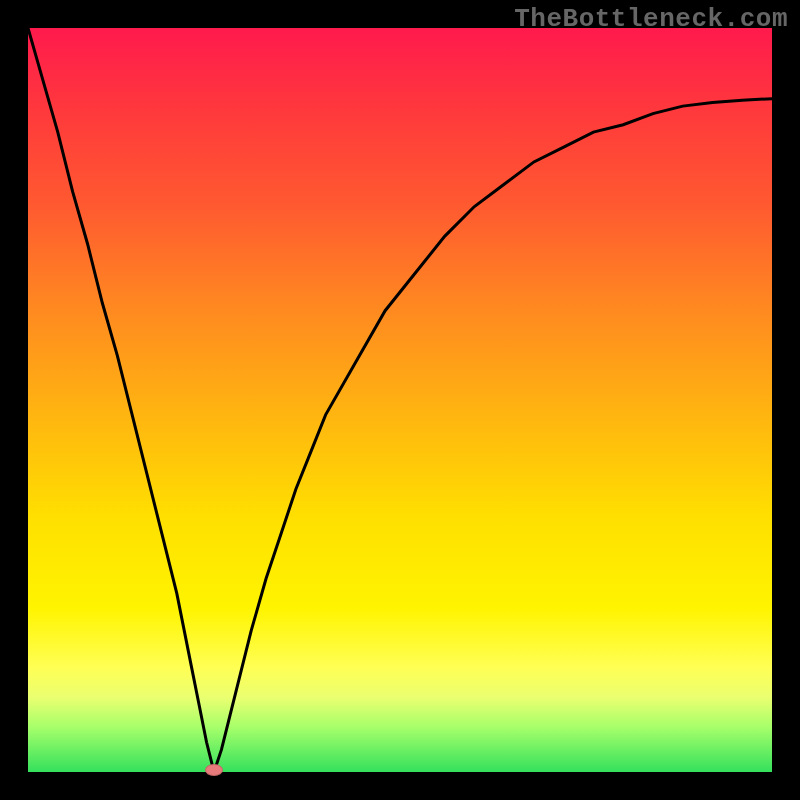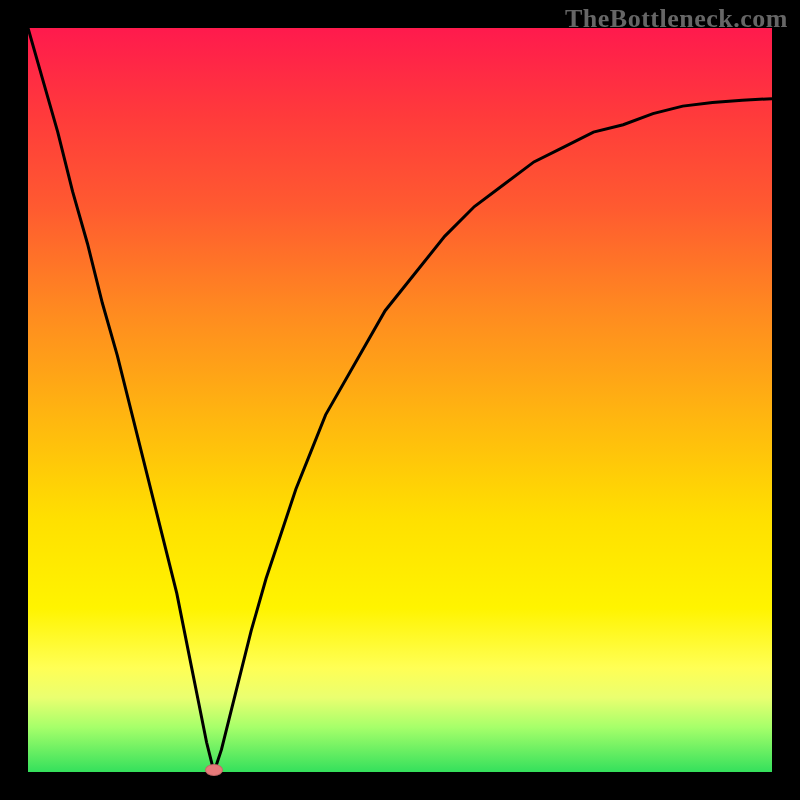--- a/index.html
+++ b/index.html
@@ -7,21 +7,21 @@
   .frame {
     position: relative;
     width: 800px;
     height: 800px;
     background: #000;
   }
   .watermark {
     position: absolute;
     top: 4px;
     right: 12px;
-    font-family: Liberation Serif, serif;
+    font-family: Liberation Mono, monospace;
     font-size: 26px;
     font-weight: 600;
     color: #666;
     letter-spacing: 0.5px;
   }
   .plot-area {
     position: absolute;
     left: 28px;
     top: 28px;
     width: 744px;

